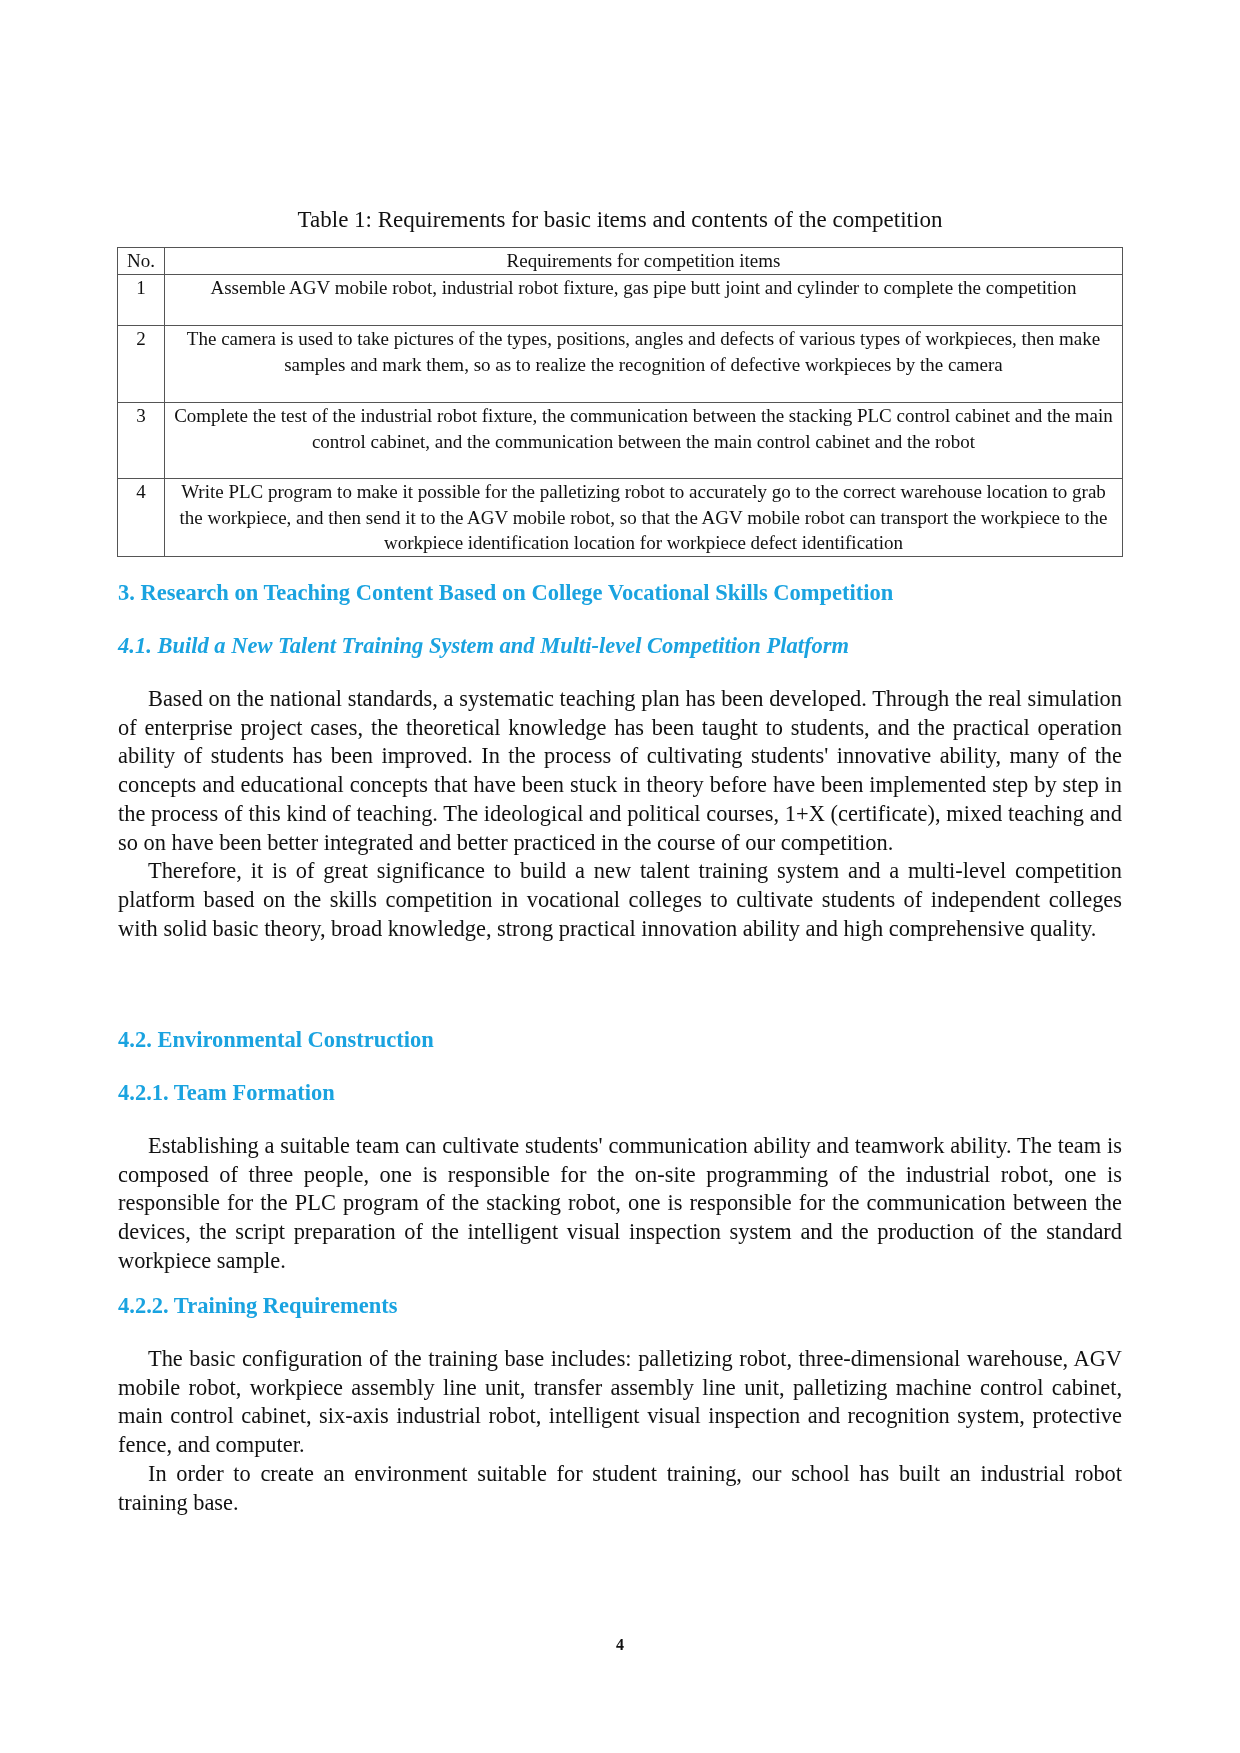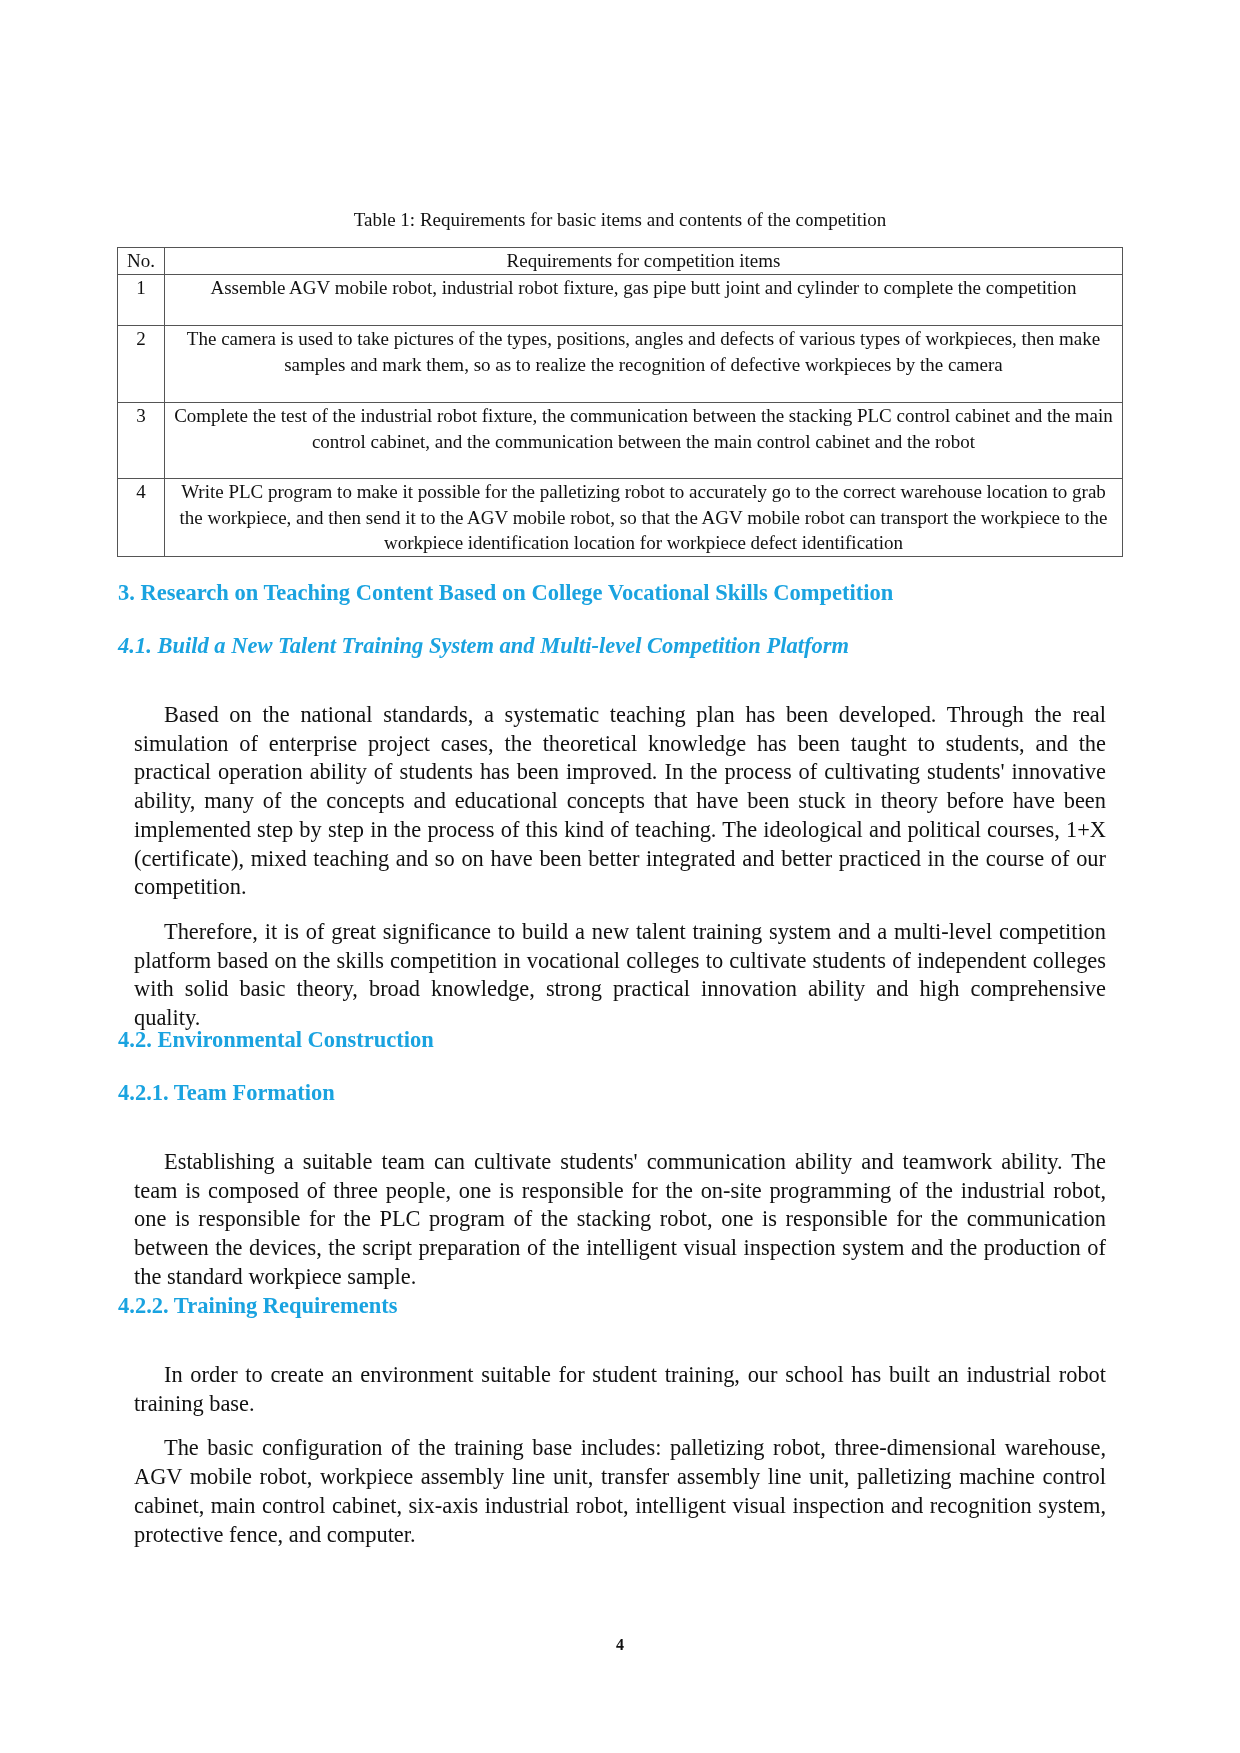--- a/index.html
+++ b/index.html
@@ -1,34 +1,34 @@
 <!DOCTYPE html>
 <html><head>
 <meta charset="utf-8">
 <style>
   html, body { margin: 0; padding: 0; background: #ffffff; }
   body { width: 1240px; height: 1753px; position: relative; overflow: hidden;
          font-family: "Liberation Serif", "DejaVu Serif", serif; color: #111; }
   .page { position: absolute; left: 118px; top: 0; width: 1004px; }
   .table-caption { position: absolute; top: 206px; left: 0; width: 1004px; text-align: center;
-                   font-size: 19px; line-height: 28px; }
+                   font-size: 23px; line-height: 28px; }
   table.req { position: absolute; top: 247px; left: -1px; width: 1006px; border-collapse: collapse;
               font-size: 19px; line-height: 25.5px; }
   table.req td, table.req th { border: 1.3px solid #555; text-align: center; vertical-align: top;
                                padding: 0 6px; font-weight: normal; }
   table.req .col-no { width: 46px; padding: 0; margin-top: 32px; }
   table.req tr.hdr th { height: 26px; }
   table.req tr.r1 td { height: 50px; }
   table.req tr.r2 td { height: 76px; }
   table.req tr.r3 td { height: 75px; }
   table.req tr.r4 td { height: 74px; }
   .h { position: absolute; left: 0; color: #1aa3e0; font-weight: bold; font-size: 22.5px; line-height: 28px; margin: 0; }
   .body-block { position: absolute; left: 0; width: 1004px; font-size: 22.4px; line-height: 28.7px;
                 text-align: justify; margin: 0; }
-  .body-block p { margin: 16px; text-indent: 30px; }
+  .body-block p { margin: 0; text-indent: 30px; }
   .page-num { position: absolute; top: 1636px; left: 0; width: 1004px; text-align: center;
               font-weight: bold; font-size: 16px; }
 </style>
 </head>
 <body>
 
 <div class="page">
 
   <div class="table-caption">Table 1: Requirements for basic items and contents of the competition</div>
 
@@ -68,18 +68,18 @@
   <h3 class="h" style="top:1026px;">4.2. Environmental Construction</h3>
   <h4 class="h" style="top:1079px;">4.2.1. Team Formation</h4>
 
   <div class="body-block" style="top:1132px;">
     <p>Establishing a suitable team can cultivate students' communication ability and teamwork ability. The team is composed of three people, one is responsible for the on-site programming of the industrial robot, one is responsible for the PLC program of the stacking robot, one is responsible for the communication between the devices, the script preparation of the intelligent visual inspection system and the production of the standard workpiece sample.</p>
   </div>
 
   <h4 class="h" style="top:1292px;">4.2.2. Training Requirements</h4>
 
   <div class="body-block" style="top:1345px;">
+    <p>The basic configuration of the training base includes: palletizing robot, three-dimensional warehouse, AGV mobile robot, workpiece assembly line unit, transfer assembly line unit, palletizing machine control cabinet, main control cabinet, six-axis industrial robot, intelligent visual inspection and recognition system, protective fence, and computer.</p>
     <p>In order to create an environment suitable for student training, our school has built an industrial robot training base.</p>
-    <p>The basic configuration of the training base includes: palletizing robot, three-dimensional warehouse, AGV mobile robot, workpiece assembly line unit, transfer assembly line unit, palletizing machine control cabinet, main control cabinet, six-axis industrial robot, intelligent visual inspection and recognition system, protective fence, and computer.</p>
   </div>
 
   <div class="page-num">4</div>
 </div>
 
 </body></html>

